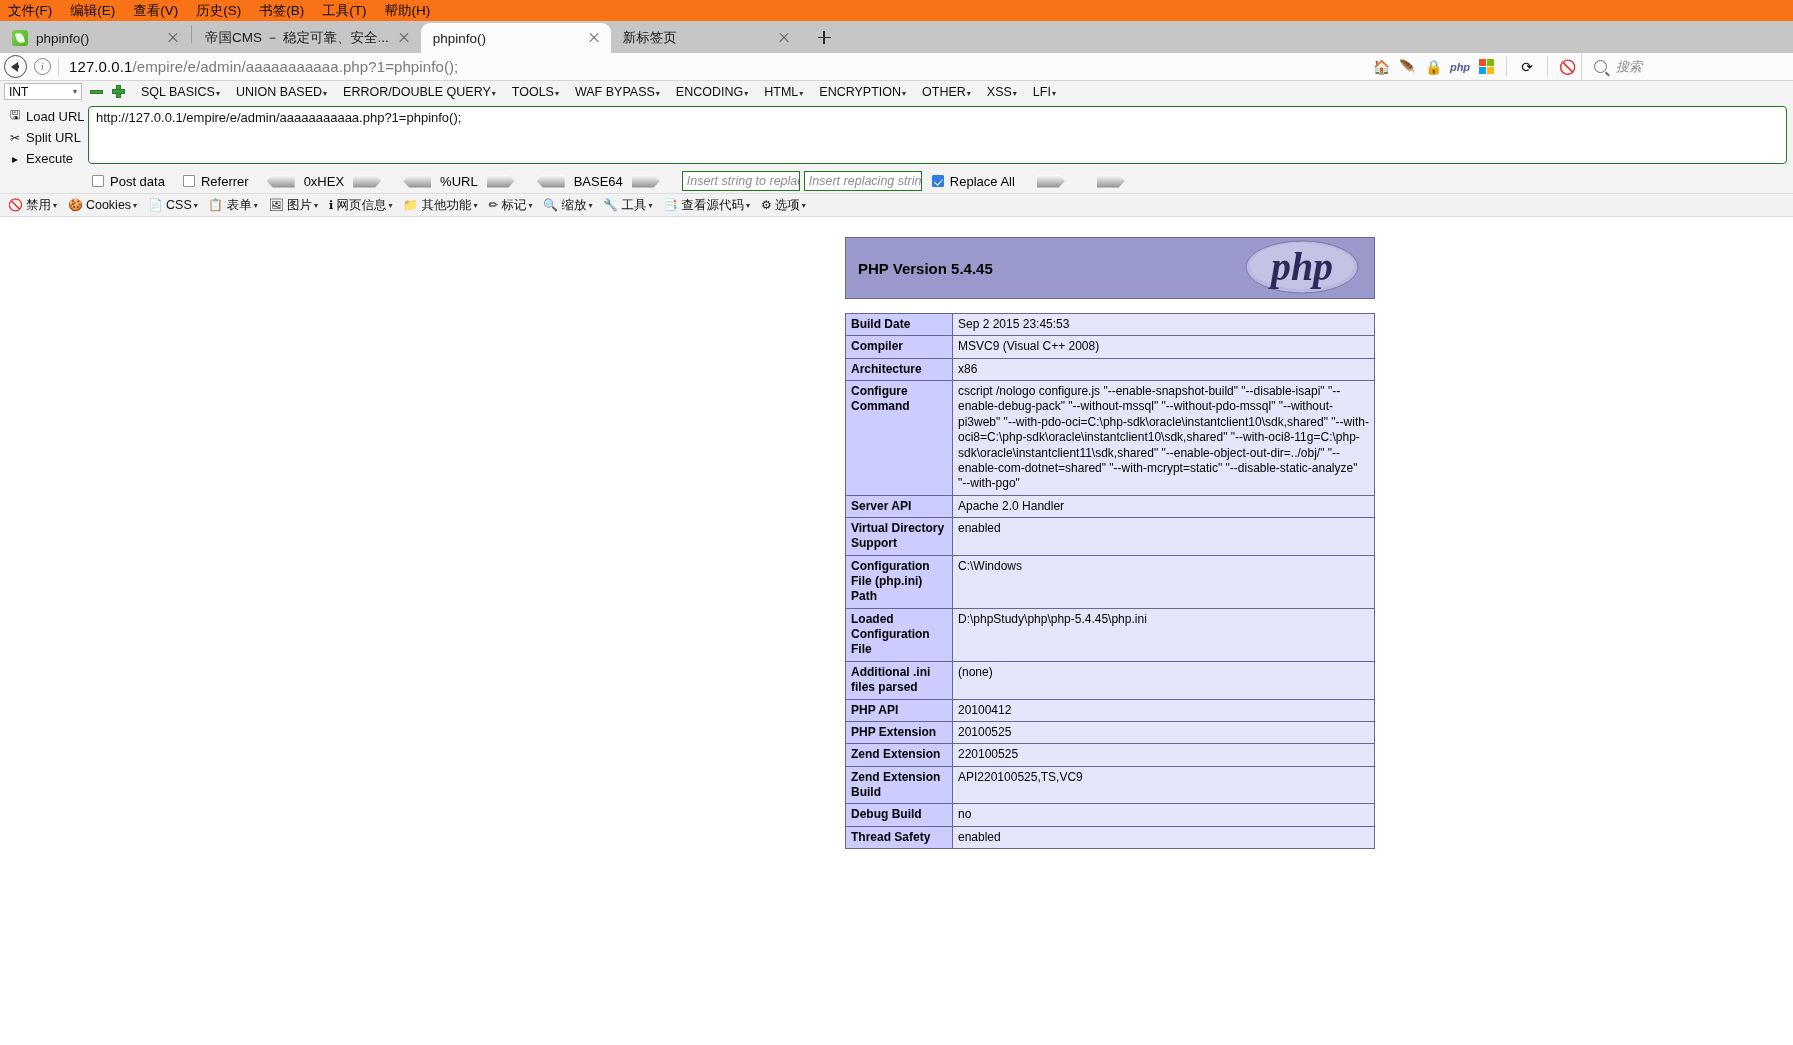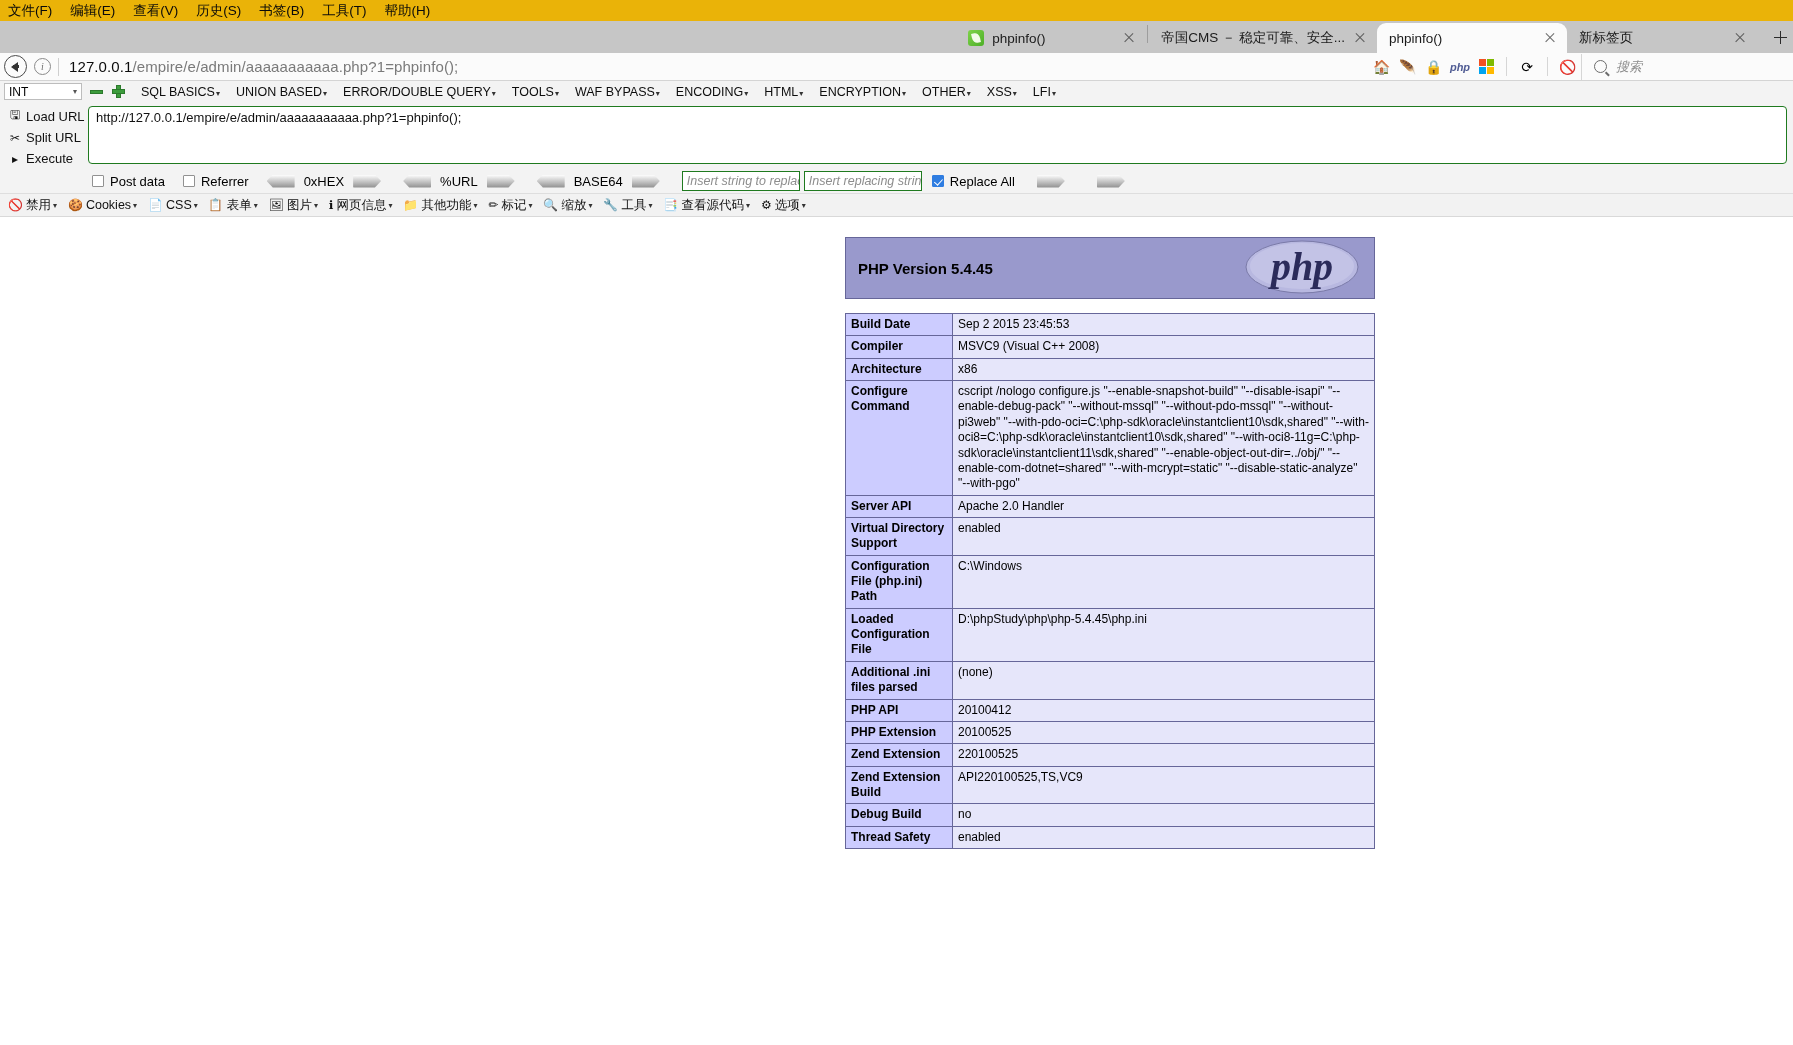--- a/index.html
+++ b/index.html
@@ -5,28 +5,28 @@
   html,body{margin:0;padding:0;}
   body{
     width:1793px;height:1045px;overflow:hidden;
     background:#ffffff;
     font-family:"Liberation Sans","DejaVu Sans",sans-serif;
     font-size:13px;color:#000;
     -webkit-font-smoothing:antialiased;
   }
   
   .menubar{
-    height:21px;background:#eab308;display:flex;align-items:center;
+    height:21px;background:#f97316;display:flex;align-items:center;
     padding-left:8px;gap:18px;font-size:13.5px;color:#0a0a0a;
   }
   .menubar .mi{cursor:default;white-space:nowrap;}
   
   .tabstrip{
     height:32px;background:#c6c6c6;display:flex;align-items:flex-end;
-    padding-left:10px;position:relative;justify-content:flex-end;
+    position:relative;
   }
   .tab{
     height:30px;min-width:190px;max-width:230px;display:flex;align-items:center;
     padding:0 8px 0 12px;font-size:13.5px;color:#1a1a1a;box-sizing:border-box;
     border-radius:9px 9px 0 0;position:relative;
   }
   .tab.inactive{background:transparent;}
   .tab.active{background:#fbfbfb;}
   .tab .favicon{
     width:16px;height:16px;margin-right:8px;flex:0 0 16px;border-radius:3px;

